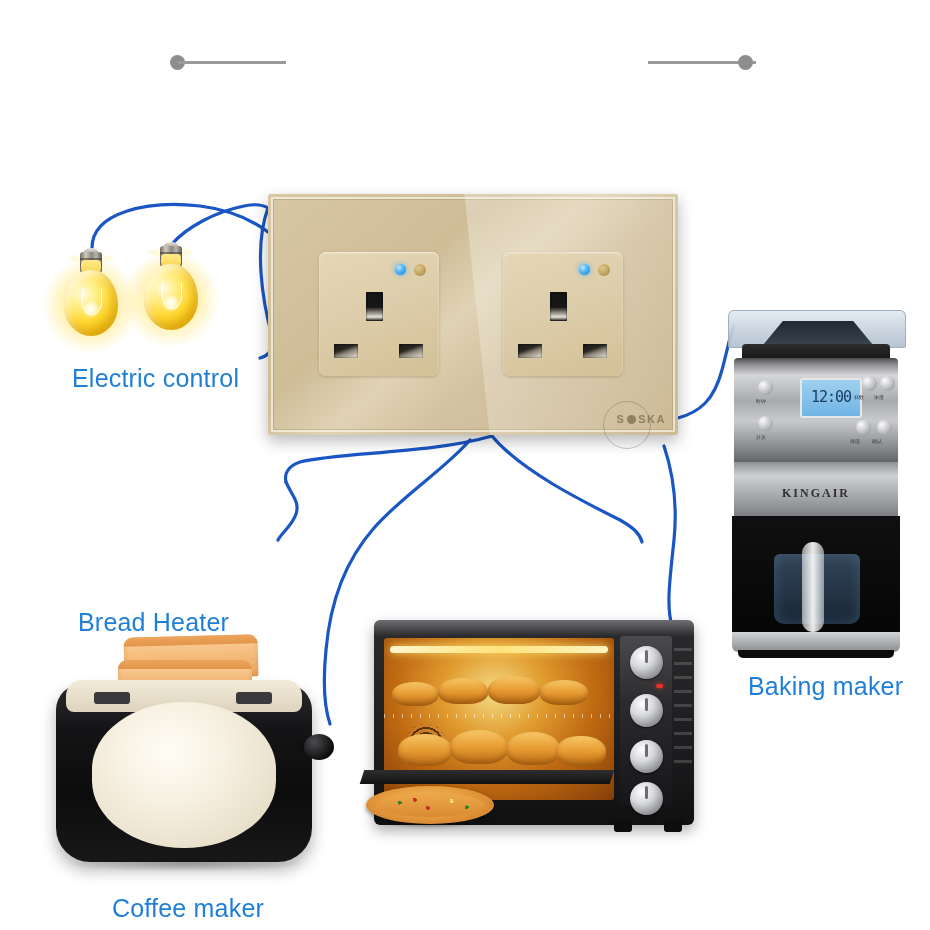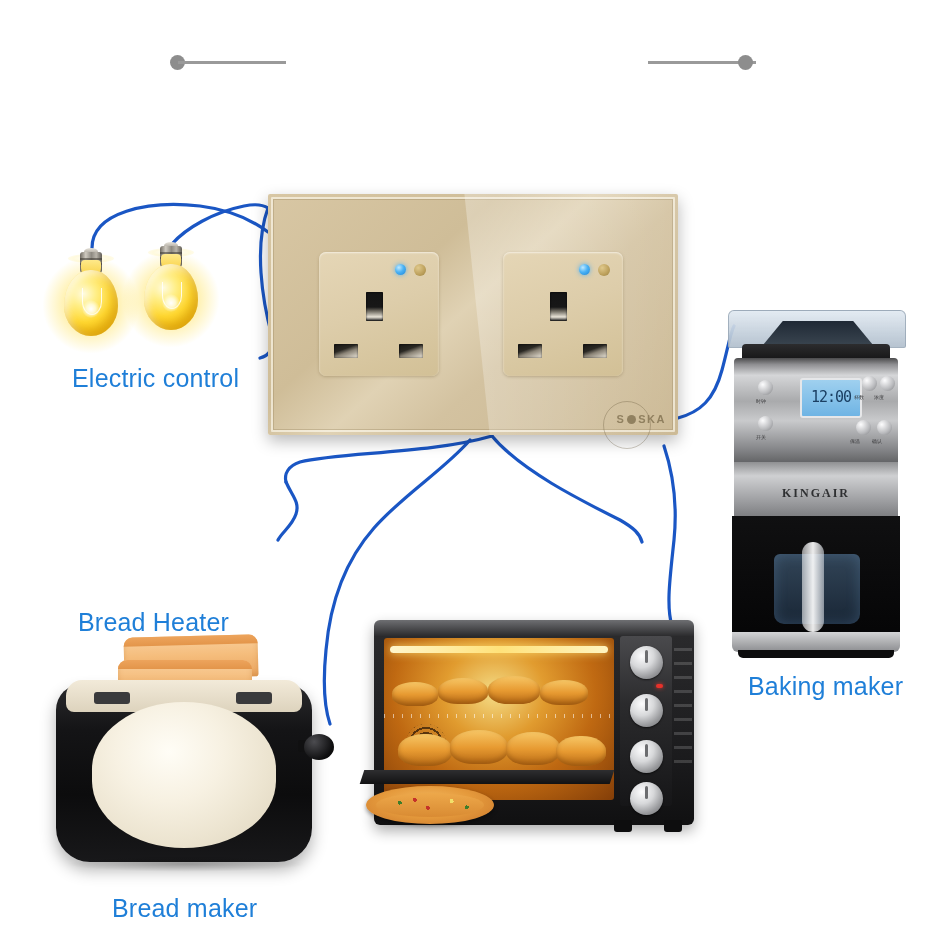--- a/index.html
+++ b/index.html
@@ -527,21 +527,21 @@
       </div>
     <div class="body"></div>
     <div class="top"></div>
     <div class="slot a"></div>
     <div class="slot b"></div>
     <div class="face"></div>
     <div class="leverarm"></div>
     <div class="lever"></div>
     <div class="shadow"></div>
   </div>
-  <div class="cap" style="left:112px;top:894px;">Bread maker</div>
+  <div class="cap" style="left:112px;top:894px;">Coffee maker</div>
 
   <div id="oven">
     <div class="shell"></div>
     <div class="window">
       <div class="heat"></div>
       <div class="element"></div>
       <div class="fan"></div>
       <div class="loaf" style="left:8px;top:44px;width:46px;height:24px;"></div>
       <div class="loaf" style="left:54px;top:40px;width:50px;height:26px;"></div>
       <div class="loaf" style="left:104px;top:38px;width:52px;height:28px;"></div>

